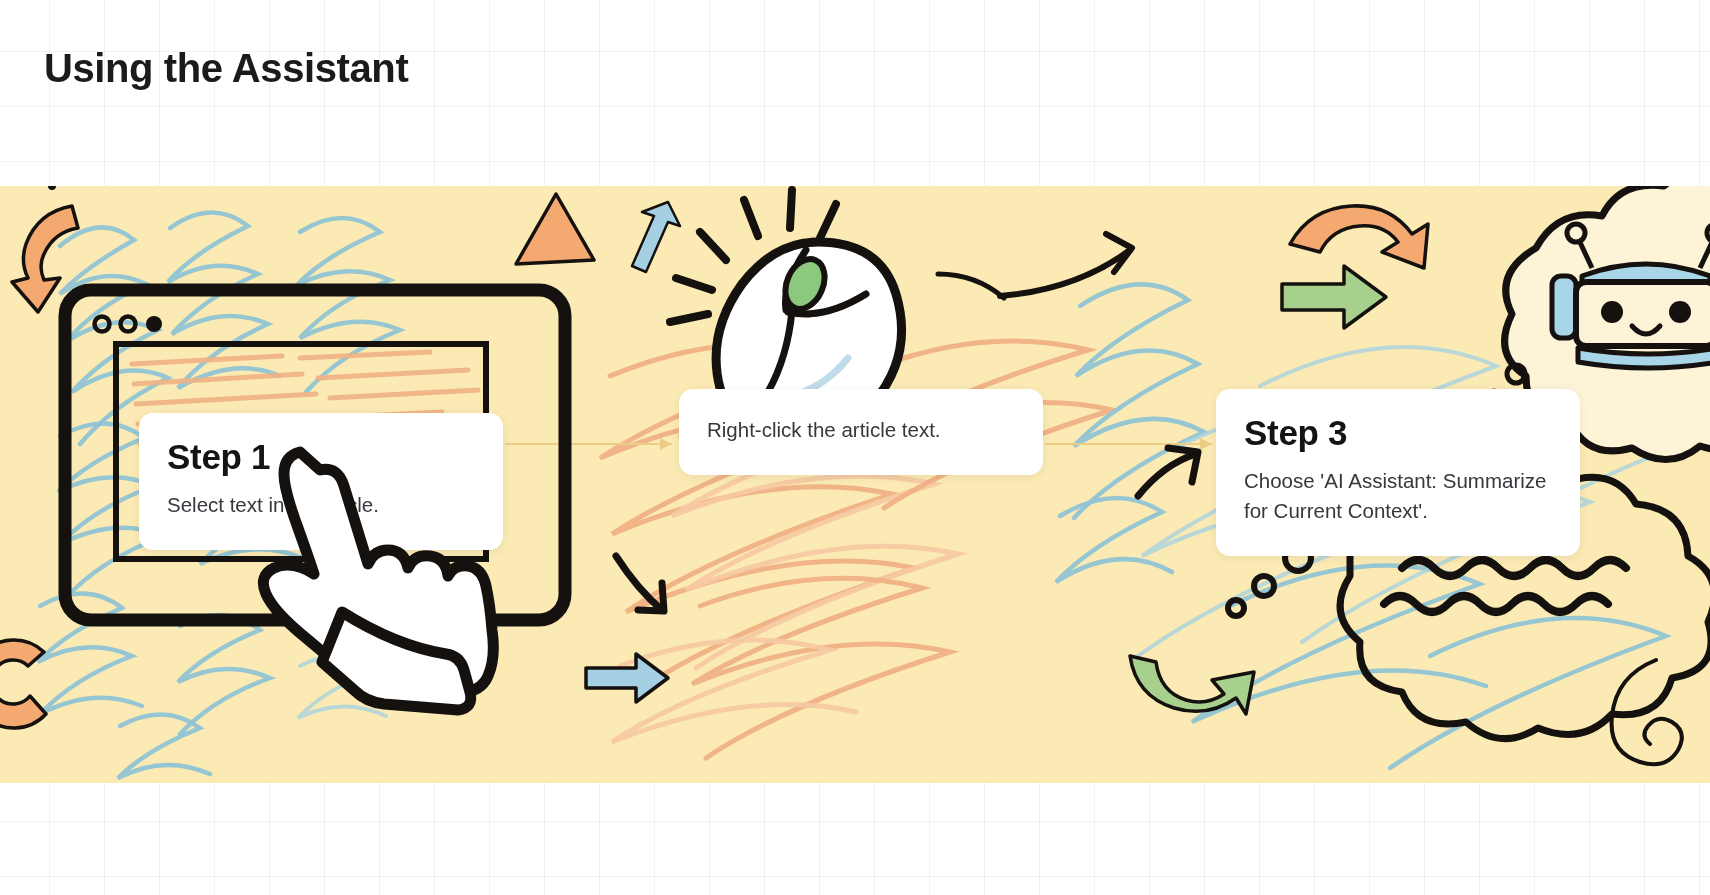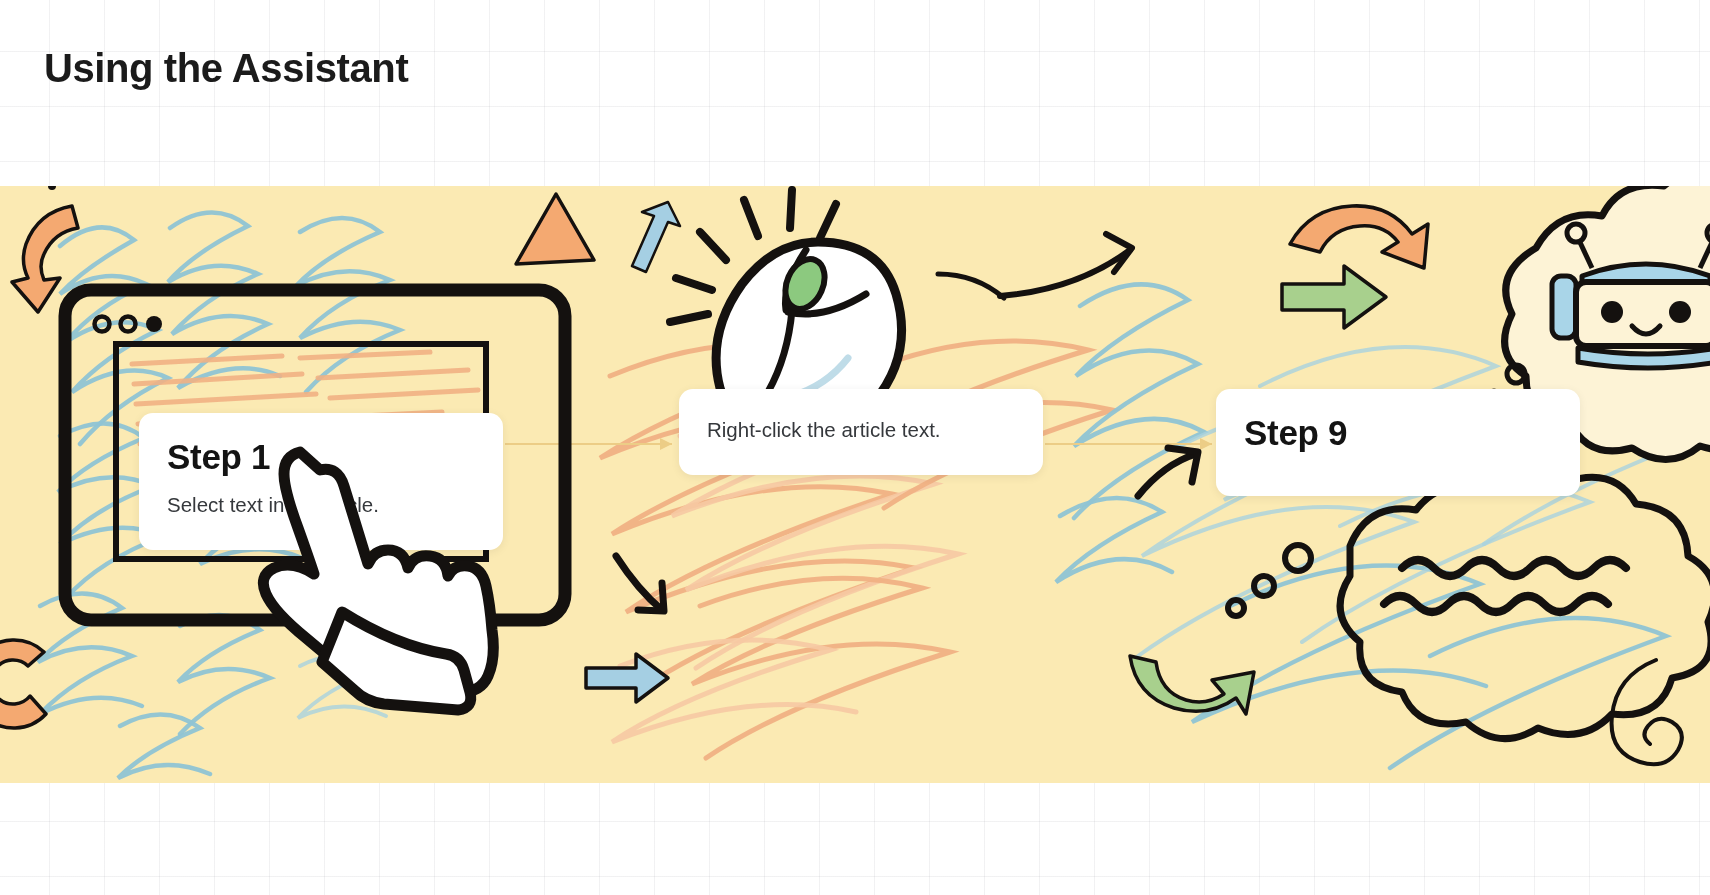--- a/index.html
+++ b/index.html
@@ -298,21 +298,22 @@
   <div class="step-card card-1">
     <div class="step-title">Step 1</div>
     <div class="step-desc">Select text in an article.</div>
   </div>
 
   <div class="step-card card-2">
     <div class="step-desc">Right-click the article text.</div>
   </div>
 
   <div class="step-card card-3">
-    <div class="step-title">Step 9</div>
+    <div class="step-title">Step 3</div>
+    <div class="step-desc">Choose 'AI Assistant: Summarize for Current Context'.</div>
   </div>
 </div>
 
 <div class="hand-layer">
   <svg width="1710" height="895" viewBox="0 0 1710 895" xmlns="http://www.w3.org/2000/svg">
     <g transform="translate(278,452)">
       <path d="M22 0
                q-16 4 -16 22
                q0 16 14 54
                q10 28 16 46

